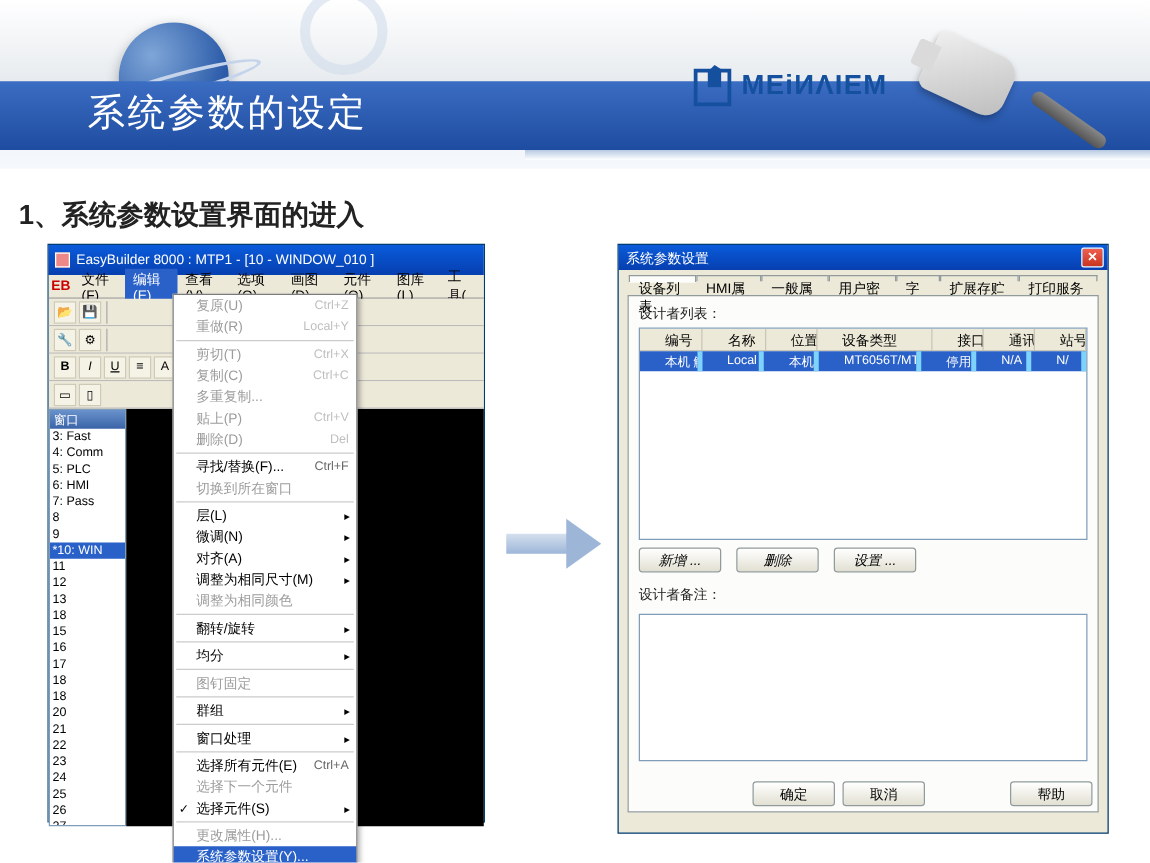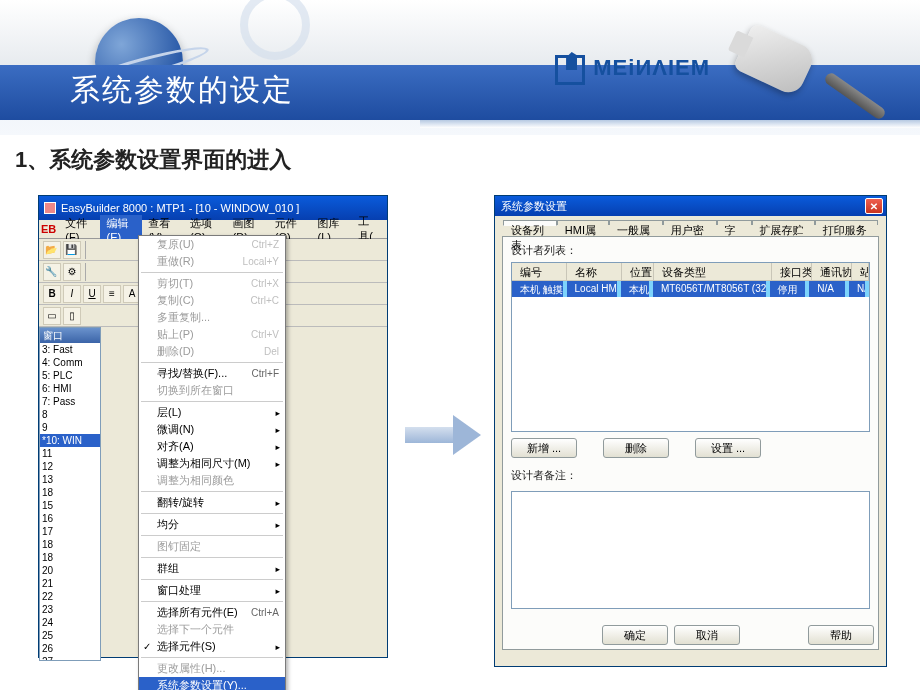--- a/index.html
+++ b/index.html
@@ -17,34 +17,34 @@
 .logo { position:absolute; right:210px; top:55px; display:flex; align-items:flex-start; gap:8px; }
 .logo-box { width:30px; height:30px; border:3px solid #15509f; position:relative; }
 .logo-box::after { content:""; position:absolute; left:5px; top:-6px; width:14px; height:18px; background:#15509f; clip-path:polygon(20% 100%,20% 30%,60% 0,100% 20%,100% 100%); }
 .logo-text { font-size:22px; font-weight:700; color:#15509f; letter-spacing:1px; }
 .connector { position:absolute; right:60px; top:35px; width:120px; height:90px; }
 .plug { width:70px; height:50px; background:linear-gradient(145deg,#f0f0f0,#bcbcbc); border-radius:8px 16px 16px 8px; position:relative; transform:rotate(25deg); box-shadow:0 3px 6px rgba(0,0,0,.3); }
 .plug::before { content:""; position:absolute; left:-12px; top:14px; width:18px; height:22px; background:#dadada; border-radius:3px 0 0 3px; }
 .cable { position:absolute; right:-30px; top:55px; width:70px; height:12px; background:linear-gradient(180deg,#888,#555); border-radius:6px; transform:rotate(35deg); }
 
 
-.section-head { position:absolute; left:15px; top:145px; font-size:22px; font-weight:700; color:#222; }
+.section-head { position:absolute; left:15px; top:157px; font-size:22px; font-weight:700; color:#222; }
 
 
 .app1 { position:absolute; left:38px; top:195px; width:350px; height:463px; font-size:11px; background:#ece9d8; border:1px solid #003c74; }
 .titlebar1 { height:20px; background:linear-gradient(180deg,#0a5bdb,#063fb0); color:#fff; display:flex; align-items:center; padding:12px 5px; gap:5px; }
 .titlebar1 .ticon { width:12px; height:12px; background:#e88; border:1px solid #fff; }
 .menubar1 { height:19px; background:#ece9d8; display:flex; align-items:center; padding:0 2px; border-bottom:1px solid #999; }
 .menubar1 .mitem { padding:1px 6px; cursor:default; }
 .menubar1 .mitem.active { background:#2a61c9; color:#fff; }
 .menubar1 .eb { color:#c00; font-weight:700; margin-right:3px; }
 .toolbar-row { height:22px; background:#ece9d8; border-bottom:1px solid #bbb; display:flex; align-items:center; gap:2px; padding:0 4px; position:relative; }
 .toolbar-row .tbtn { width:18px; height:18px; border:1px solid #cfcab8; display:flex; align-items:center; justify-content:center; font-size:10px; background:#f5f2e6; }
 .toolbar-row .sep { width:3px; height:18px; border-left:1px solid #aaa; margin:0 2px; }
-.left-split { display:flex; height:calc(100% - 127px);flex-direction:column; }
+.left-split { display:flex; height:calc(100% - 127px); }
 .tree { width:62px; background:#fff; border:1px solid #7f9db9; overflow:hidden; }
 .tree-hdr { background:linear-gradient(180deg,#6a92cc,#3b64a8); color:#fff; height:15px; font-size:10px; display:flex; align-items:center; padding-left:3px; }
 .tree-item { font-size:10px; padding:1px 2px; white-space:nowrap; color:#000; }
 .tree-item.sel { background:#2a61c9; color:#fff; }
 .canvas { flex:1; background:#000; }
 
 .ddmenu { position:absolute; left:99px; top:39px; width:148px; background:#fff; border:1px solid #7b7b7b; box-shadow:2px 2px 4px rgba(0,0,0,.3); z-index:5; font-size:11px; }
 .dditem { height:17px; display:flex; align-items:center; padding:0 6px 0 18px; position:relative; color:#000; }
 .dditem.dis { color:#9c9c9c; }
 .dditem .sc { position:absolute; right:6px; color:#666; font-size:10px; }
@@ -63,26 +63,26 @@
 .app2 { position:absolute; left:494px; top:195px; width:393px; height:472px; background:#ece9d8; border:1px solid #003c74; font-size:11px; }
 .titlebar2 { height:20px; background:linear-gradient(180deg,#0a5bdb,#063fb0); color:#fff; display:flex; align-items:center; justify-content:space-between; padding:0 3px 0 6px; }
 .closebtn { width:18px; height:16px; background:linear-gradient(180deg,#f06050,#c8341f); color:#fff; display:flex; align-items:center; justify-content:center; border:1px solid #fff; font-size:10px; font-weight:700; border-radius:2px; }
 .tabs2 { height:20px; display:flex; gap:0; padding:4px 8px 16px; }
 .tab2 { padding:2px 7px; background:#ece9d8; border:1px solid #919b9c; border-bottom:none; position:relative; font-size:11px; }
 .tab2.active { background:#fcfcfa; z-index:2; border-bottom:1px solid #fcfcfa; margin-bottom:-1px; }
 .tabbody { margin:0 7px 6px; border:1px solid #919b9c; background:#fcfcfa; height:414px; padding:6px 8px; position:relative; }
 .lbl { font-size:11px; color:#222; }
 .grid2 { margin-top:4px; border:1px solid #7f9db9; height:170px; background:#fff; overflow:hidden; }
 .ghdr { display:flex; background:#ece9d8; height:18px; border-bottom:1px solid #c9c6b8; }
-.gcell { border-right:1px solid #c9c6b8; padding:2px 8px; font-size:11px; overflow:hidden; white-space:nowrap; }
+.gcell { border-right:1px solid #c9c6b8; padding:2px 20px; font-size:11px; overflow:hidden; white-space:nowrap; }
 .grow { display:flex; background:#2a61c9; color:#fff; height:16px; }
 .grow .gcell { border-right:4px solid #7dd3fc; font-size:10px; }
 .c0{width:55px}.c1{width:55px}.c2{width:32px}.c3{width:118px}.c4{width:40px}.c5{width:40px}.c6{flex:1}
 .hscroll { height:16px; background:#ece9d8; border-top:1px solid #c9c6b8; display:flex; align-items:center; justify-content:space-between; padding:0 1px; }
-.btnrow { margin-top:6px; display:flex; gap:26px; }
+.btnrow { margin-top:6px; display:flex; gap:12px;font-style:italic; }
 .winbtn { min-width:66px; height:20px; background:linear-gradient(180deg,#fff,#e2e0d2); border:1px solid #919b9c; border-radius:3px; font-size:11px; display:flex; align-items:center; justify-content:center; padding:0 8px; }
 .memo { margin-top:8px; width:100%; height:118px; border:1px solid #7f9db9; background:#fff; }
 .dlgfooter { position:absolute; right:4px; bottom:4px; display:flex; gap:6px; align-items:center; }
 .dlgfooter .gap { width:56px; }
 </style>
 </head>
 <body>
 
 <div class="banner">
   <div class="globe"></div>

